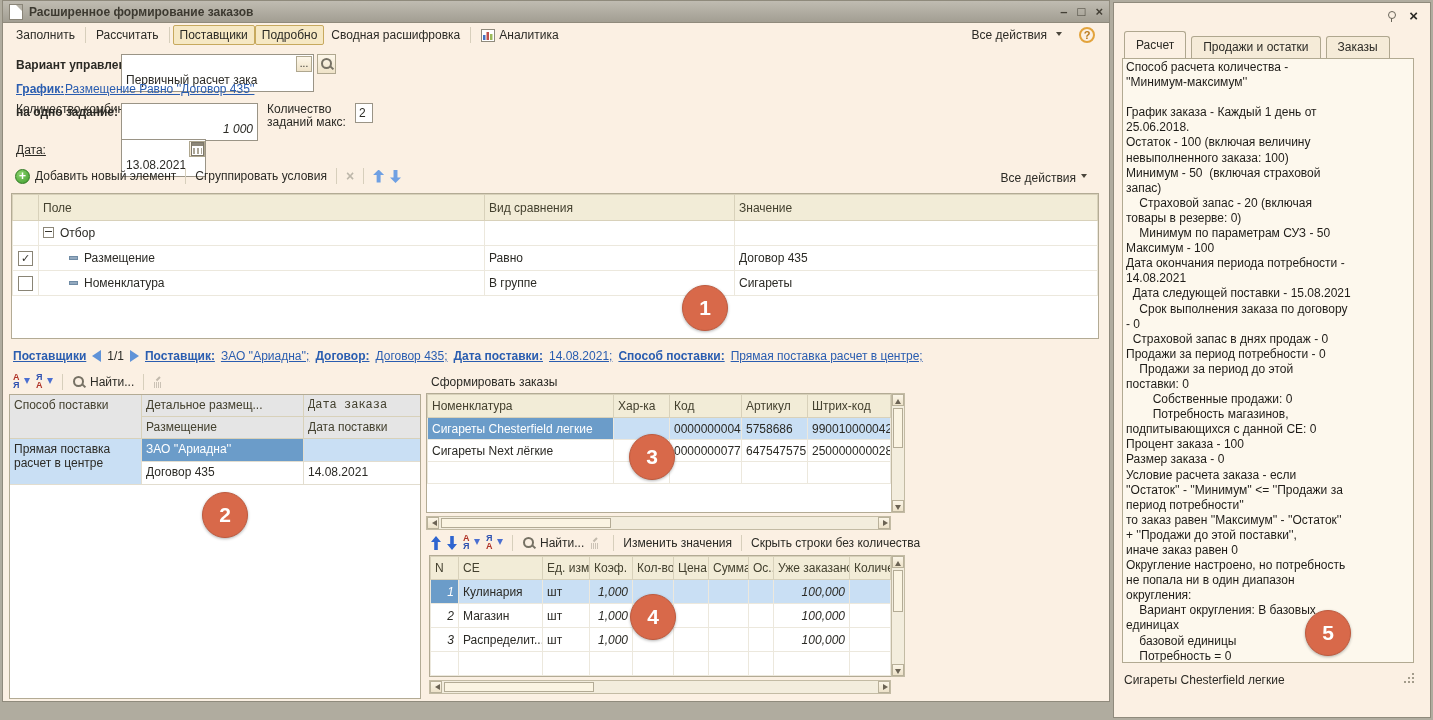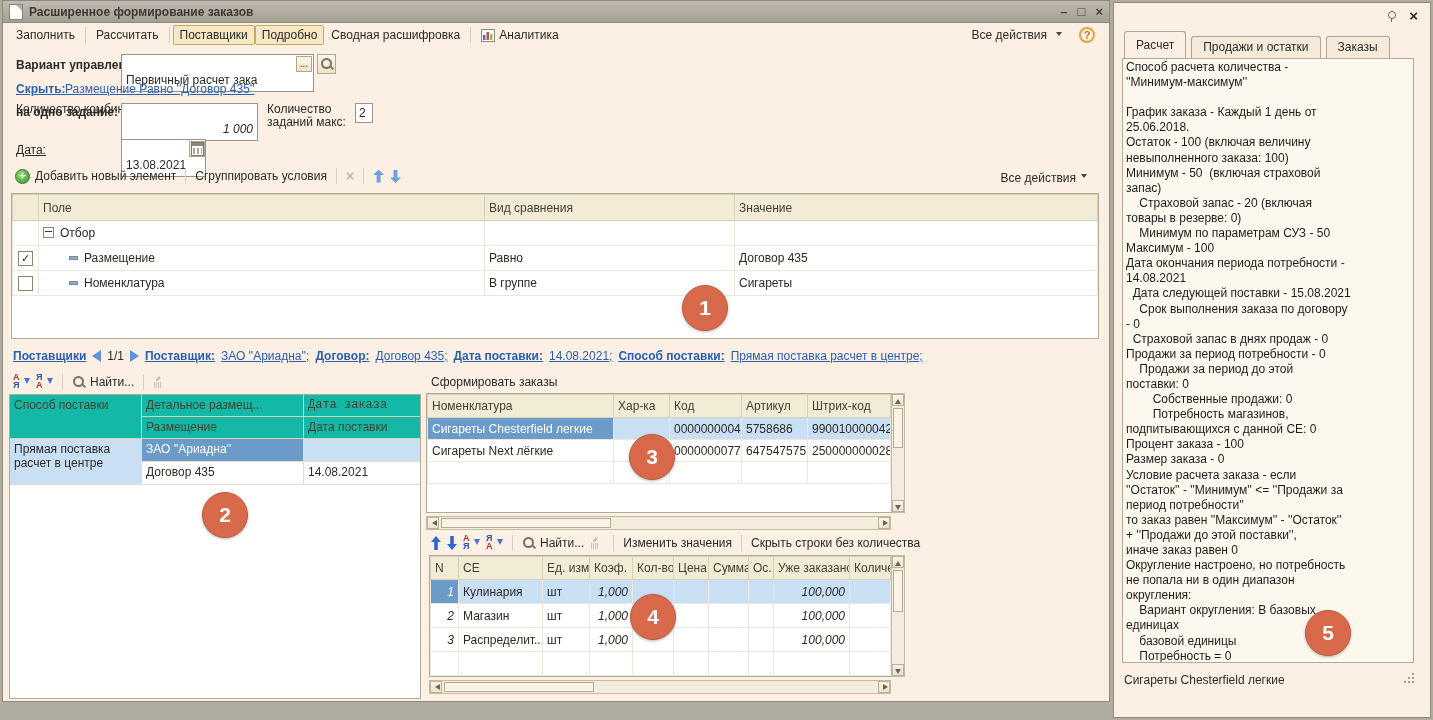--- a/index.html
+++ b/index.html
@@ -85,21 +85,21 @@
   .i-pin::after{content:"";position:absolute;left:5px;top:7px;width:1px;height:4px;background:#6A665A;}
   .grip{width:14px;height:14px;position:relative;}
   .grip::before{content:"";position:absolute;right:2px;bottom:2px;width:2px;height:2px;background:#A39C8B;box-shadow:-4px 0 #A39C8B,-8px 0 #A39C8B,0 -4px #A39C8B,-4px -4px #A39C8B,0 -8px #A39C8B;}
   .i-chart{flex:0 0 auto;}
 
   
   .minibar{position:absolute;display:flex;align-items:center;gap:6px;height:22px;}
 
   
   .lt-cell{position:absolute;box-sizing:border-box;border-right:1px solid #E2DDCF;border-bottom:1px solid #E2DDCF;padding:3px 4px;overflow:hidden;background:#fff;}
-  .lt-head{background:#14b8a6;border-right:1px solid #D8D1BA;border-bottom:1px solid #D8D1BA;color:#44412F;}
+  .lt-head{background:#e5e5e5;border-right:1px solid #D8D1BA;border-bottom:1px solid #D8D1BA;color:#44412F;}
 
   
   .tabbar{position:absolute;left:10px;top:28px;right:8px;height:27px;display:flex;align-items:flex-end;}
   .tab{height:22px;padding:3px 11px 0;background:#F5EBD8;border:1px solid #AFA78F;border-bottom:none;border-radius:3px 3px 0 0;margin-right:5px;box-sizing:border-box;white-space:nowrap;}
   .tab.active{background:#FBF0E3;height:27px;padding-top:6px;z-index:2;}
 
   .rtext{position:absolute;left:8px;top:55px;width:292px;height:605px;background:#FDF8ED;border:1px solid #B2AA92;box-sizing:border-box;padding:1px 3px;white-space:pre;overflow:hidden;font-size:12px;line-height:15.1px;color:#1E1C18;}
 
   .badge{position:absolute;width:46px;height:46px;border-radius:50%;background:#D8694A;border:1px solid #BE5A3E;color:#fff;font-size:21px;font-weight:bold;display:flex;align-items:center;justify-content:center;box-shadow:0 1px 3px rgba(0,0,0,.3);box-sizing:border-box;z-index:50;}
 </style>
@@ -142,21 +142,21 @@
       <span class="i-help" style="position:absolute;right:14px;">?</span>
     </div>
 
     <span class="abs lbl b" style="left:13px;top:57px;">Вариант управления:</span>
     <span class="inp" style="left:118px;top:53px;width:193px;">Первичный расчет зака</span>
     <span class="btn-sq" style="position:absolute;left:293px;top:55px;width:16px;height:16px;font-size:10px;line-height:6px;">...</span>
     <span class="btn-sq" style="position:absolute;left:314px;top:53px;width:19px;height:20px;">
         <span class="i-search"></span>
       </span>
 
-    <span class="abs lnk b" style="left:13px;top:81px;">Скрыть:</span>
+    <span class="abs lnk b" style="left:13px;top:81px;">График:</span>
     <span class="abs lnk" style="left:62px;top:81px;">Размещение Равно ''Договор 435''</span>
 
     <span class="abs lbl" style="left:13px;top:101px;">Количество комбинаций</span>
     <span class="abs lbl" style="left:13px;top:104px;font-weight:bold;">на одно задание:</span>
     <span class="inp num" style="left:118px;top:102px;width:137px;">1 000</span>
     <span class="abs lbl" style="left:264px;top:101px;">Количество</span>
     <span class="abs lbl" style="left:264px;top:114px;">заданий макс:</span>
     <span class="inp" style="left:352px;top:102px;width:18px;padding:2px 3px;">2</span>
 
     <span class="abs lbl" style="left:13px;top:142px;text-decoration:underline;">Дата:</span>

